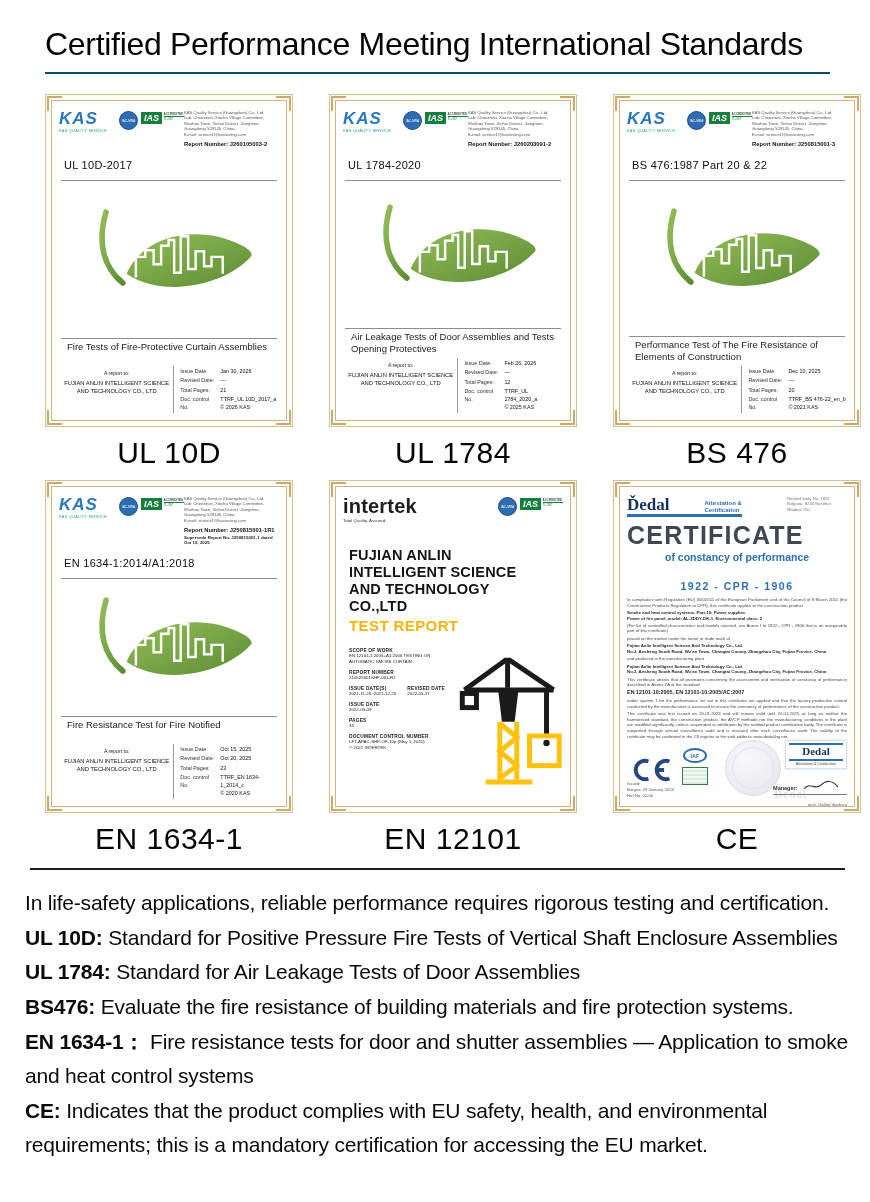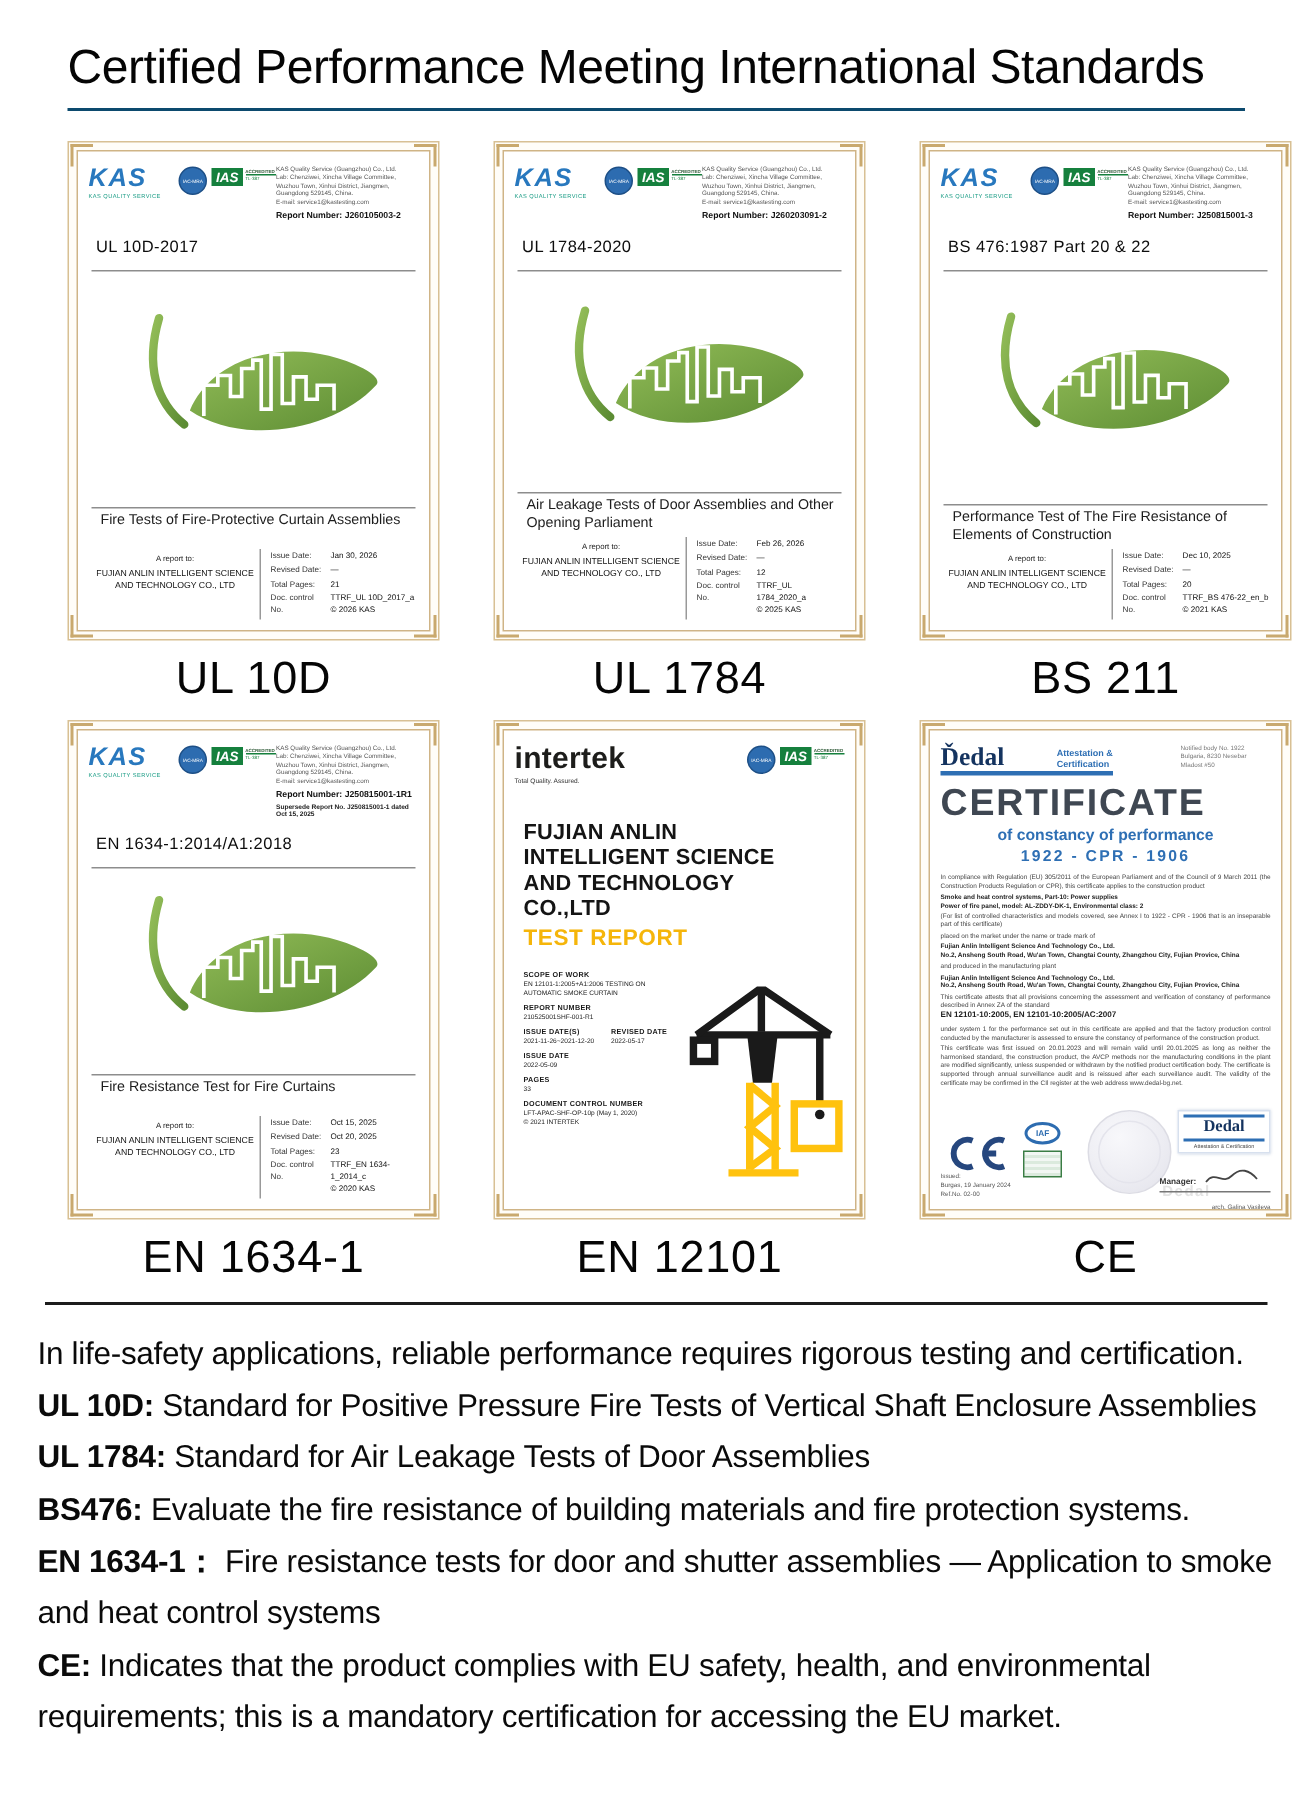--- a/index.html
+++ b/index.html
@@ -70,21 +70,21 @@
   .crane svg { width:108px; height:138px; }
 
   
   .ddl-head { display:flex; align-items:flex-start; }
   .ddl-logo { display:flex; align-items:flex-end; border-bottom:3px solid #2e6fb4; padding-bottom:1px;gap:32px; }
   .ddl-word { font-family:"Liberation Serif",serif; font-weight:700; font-size:17px; color:#14335f; line-height:1; }
   .ddl-att { font-size:6px; color:#2e6fb4; font-weight:700; margin-left:3px; line-height:1.05; }
   .ddl-nb { margin-left:auto; font-size:4.2px; color:#777; width:60px; line-height:1.3; text-align:left; }
   .ddl-cert-word { font-size:25px; font-weight:800; color:#3f4752; letter-spacing:1.2px; margin-top:4px; white-space:nowrap; }
   .ddl-sub { text-align:center; color:#2e6fb4; font-weight:700; font-size:10.5px; margin-top:1px; }
-  .ddl-code { text-align:center; color:#2e6fb4; font-weight:700; font-size:10.5px; letter-spacing:1.5px; margin-top:2px; }
+  .ddl-code { text-align:center; color:#2e6fb4; font-weight:700; font-size:10.5px; letter-spacing:1.5px; margin-top:17px; }
   .ddl-body { margin-top:5px; }
   .ddl-body p { font-size:4.3px; line-height:1.3; color:#444; margin-bottom:1.8px; text-align:justify; }
   .ddl-body p.bp { font-weight:700; color:#1f1f1f; }
   .ddl-body p.std { font-size:5.4px; font-weight:700; color:#1f1f1f; }
   .ddl-foot { position:relative; margin-top:auto; height:62px; }
   .ce-svg { position:absolute; left:3px; bottom:13px; }
   .iaf { position:absolute; left:56px; bottom:36px; width:24px; height:15px; border:2px solid #2d6cb0; border-radius:50%; display:flex; align-items:center; justify-content:center; font-size:5.5px; font-weight:700; color:#2d6cb0; }
   .iaf-sub { position:absolute; left:55px; bottom:14px; width:26px; height:18px; border:1px solid #3a7d44; background:repeating-linear-gradient(180deg,#f2f7f3 0 2px,#dbeadd 2px 4px); }
   .seal { position:absolute; left:98px; bottom:3px; width:56px; height:56px; border-radius:50%; background:radial-gradient(circle at 38% 32%, #f8f8fb 0%, #ececf2 60%, #e2e2ea 100%); border:1px solid #dcdce4; }
   .seal:after { content:""; position:absolute; inset:6px; border:1px solid #e4e4ec; border-radius:50%; }
@@ -221,21 +221,21 @@
         <div class="std-heading">UL 1784-2020</div>
         <div class="rule"></div>
         <div class="leaf-wrap">
           <svg viewBox="0 0 200 120">
             <path d="M32 14 C 22 48, 30 74, 50 90" fill="none" stroke="url(#leafGrad)" stroke-width="6" stroke-linecap="round"></path>
             <path d="M54 80 C 72 38, 132 26, 178 50 C 186 54, 190 59, 187 62 C 158 94, 92 106, 54 80 Z" fill="url(#leafGrad)"></path>
             <path d="M64 84 L64 62 L74 62 L74 55 L83 55 L83 70 L91 70 L91 50 L99 50 L99 44 L105 44 L105 79 L112 79 L112 40 L120 40 L120 75 L128 75 L128 56 L137 56 L137 72 L145 72 L145 62 L157 62 L157 80" fill="none" stroke="#ffffff" stroke-width="2.6"></path>
           </svg>
         </div>
         <div class="rule"></div>
-        <div class="test-title">Air Leakage Tests of Door Assemblies and Other Opening Parliament</div>
+        <div class="test-title">Air Leakage Tests of Door Assemblies and Tests Opening Protectives</div>
         <div class="kas-foot">
           <div class="foot-left">
             <div class="rt-label">A report to:</div>
             <div class="rt-company pre">FUJIAN ANLIN INTELLIGENT SCIENCE
 AND TECHNOLOGY CO., LTD</div>
           </div>
           <div class="foot-right">
             <div class="mrow">
                 <span class="ml">Issue Date:</span>
                 <span class="mv">Feb 26, 2026</span>
@@ -321,21 +321,21 @@
             <div class="mrow">
                 <span class="ml pre">Doc. control
 No.</span>
                 <span class="mv pre">TTRF_BS 476-22_en_b
 © 2021 KAS</span>
               </div>
           </div>
         </div>
       </div>
     </div>
-    <div class="cert-label">BS 211</div>
+    <div class="cert-label">BS 476</div>
   </div>
 
   <div class="cell">
     <div class="cert">
       <i class="corner tl"></i>
         <i class="corner tr"></i>
         <i class="corner bl"></i>
         <i class="corner br"></i>
       <div class="cert-inner">
         <div class="kas-head">
@@ -362,21 +362,21 @@
         <div class="std-heading">EN 1634-1:2014/A1:2018</div>
         <div class="rule"></div>
         <div class="leaf-wrap">
           <svg viewBox="0 0 200 120">
             <path d="M32 14 C 22 48, 30 74, 50 90" fill="none" stroke="url(#leafGrad)" stroke-width="6" stroke-linecap="round"></path>
             <path d="M54 80 C 72 38, 132 26, 178 50 C 186 54, 190 59, 187 62 C 158 94, 92 106, 54 80 Z" fill="url(#leafGrad)"></path>
             <path d="M64 84 L64 62 L74 62 L74 55 L83 55 L83 70 L91 70 L91 50 L99 50 L99 44 L105 44 L105 79 L112 79 L112 40 L120 40 L120 75 L128 75 L128 56 L137 56 L137 72 L145 72 L145 62 L157 62 L157 80" fill="none" stroke="#ffffff" stroke-width="2.6"></path>
           </svg>
         </div>
         <div class="rule"></div>
-        <div class="test-title">Fire Resistance Test for Fire Curtains</div>
+        <div class="test-title">Fire Resistance Test for Fire Notified</div>
         <div class="kas-foot">
           <div class="foot-left">
             <div class="rt-label">A report to:</div>
             <div class="rt-company pre">FUJIAN ANLIN INTELLIGENT SCIENCE
 AND TECHNOLOGY CO., LTD</div>
           </div>
           <div class="foot-right">
             <div class="mrow">
                 <span class="ml">Issue Date:</span>
                 <span class="mv">Oct 15, 2025</span>

